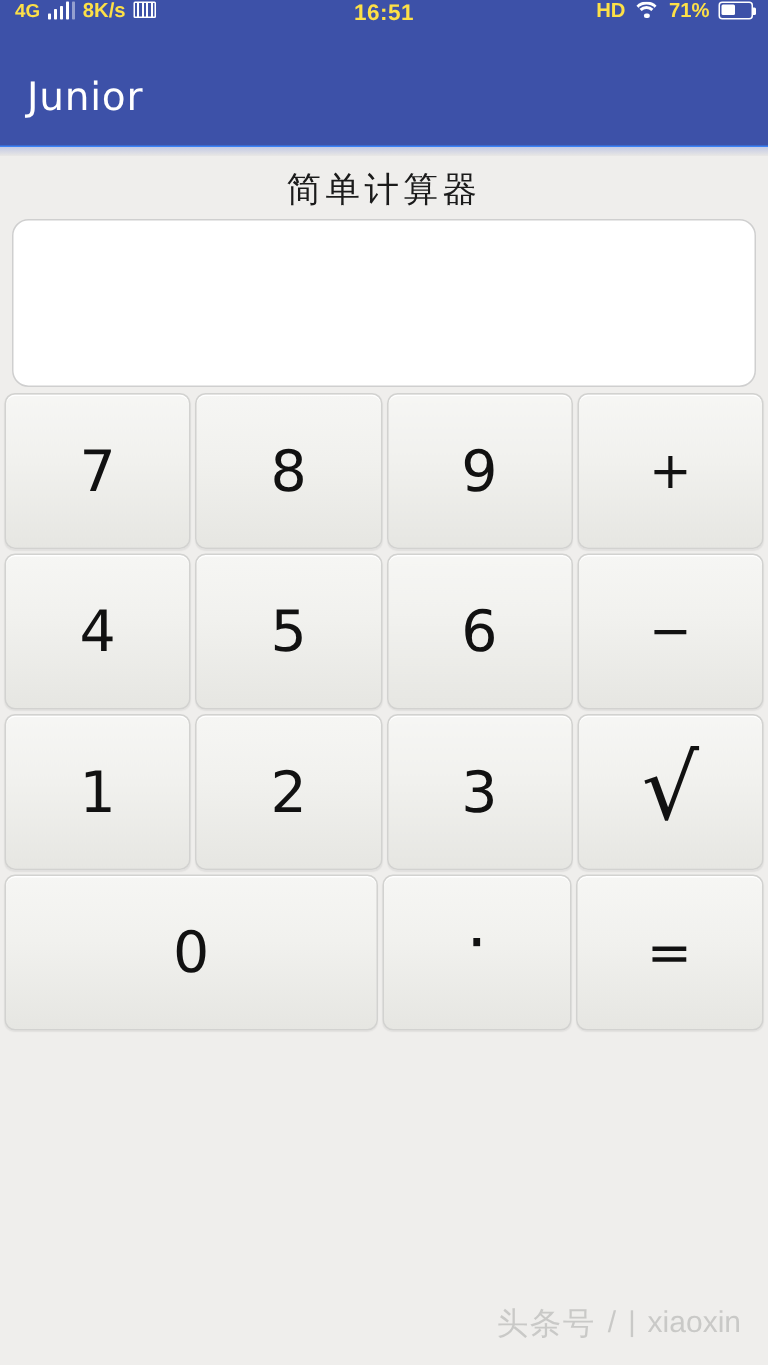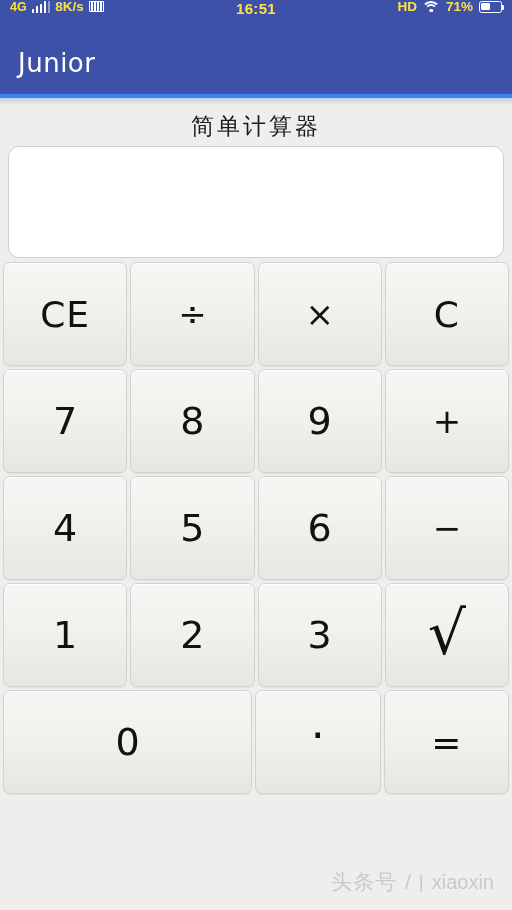--- a/index.html
+++ b/index.html
@@ -131,21 +131,21 @@
     display: block;
     height: 100%;
     background: #ffffff;
     border-radius: 1px;
   }
 
   
   .appbar {
     height: 66px;
     background: #3d51a8;
-    border-bottom: 4px solid #3b82f6;
+    border-bottom: 1px solid #3b82f6;
     display: flex;
     align-items: center;
     padding-left: 18px;
     box-sizing: border-box;
   }
   .app-title {
     color: #ffffff;
     font-size: 26px;
     font-family: "DejaVu Sans", sans-serif;
     letter-spacing: 0.5px;
@@ -287,26 +287,20 @@
 </div>
 <div class="appbar-shadow"></div>
 
 <div class="page-heading">简单计算器</div>
 
 <div class="display-wrap">
   <div class="display"></div>
 </div>
 
 <div class="keypad" id="keypad">
-    <div class="krow">
-      <div class="key ce">CE</div>
-      <div class="key op-small">÷</div>
-      <div class="key op-small">×</div>
-      <div class="key ce">C</div>
-    </div>
     <div class="krow">
       <div class="key ">7</div>
       <div class="key ">8</div>
       <div class="key ">9</div>
       <div class="key op-small">+</div>
     </div>
     <div class="krow">
       <div class="key ">4</div>
       <div class="key ">5</div>
       <div class="key ">6</div>

